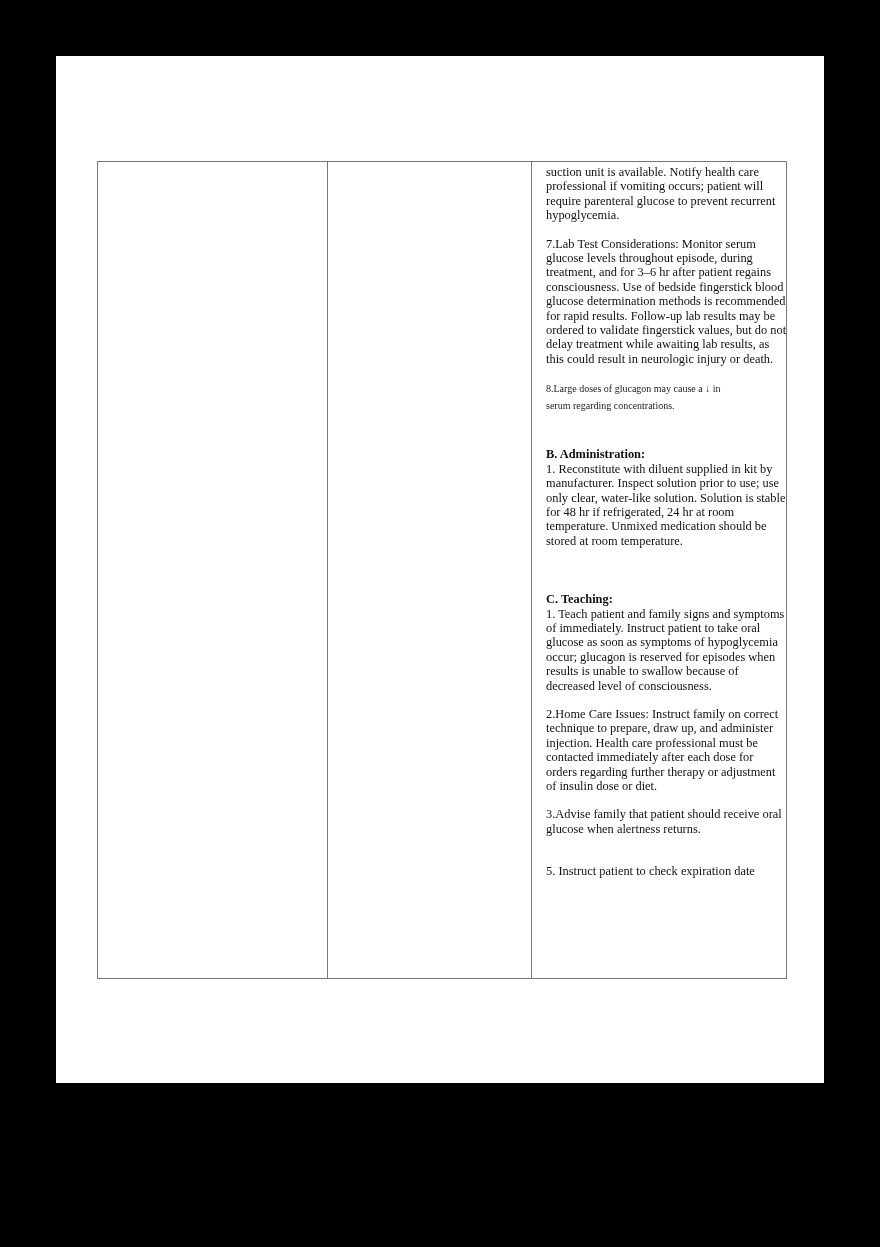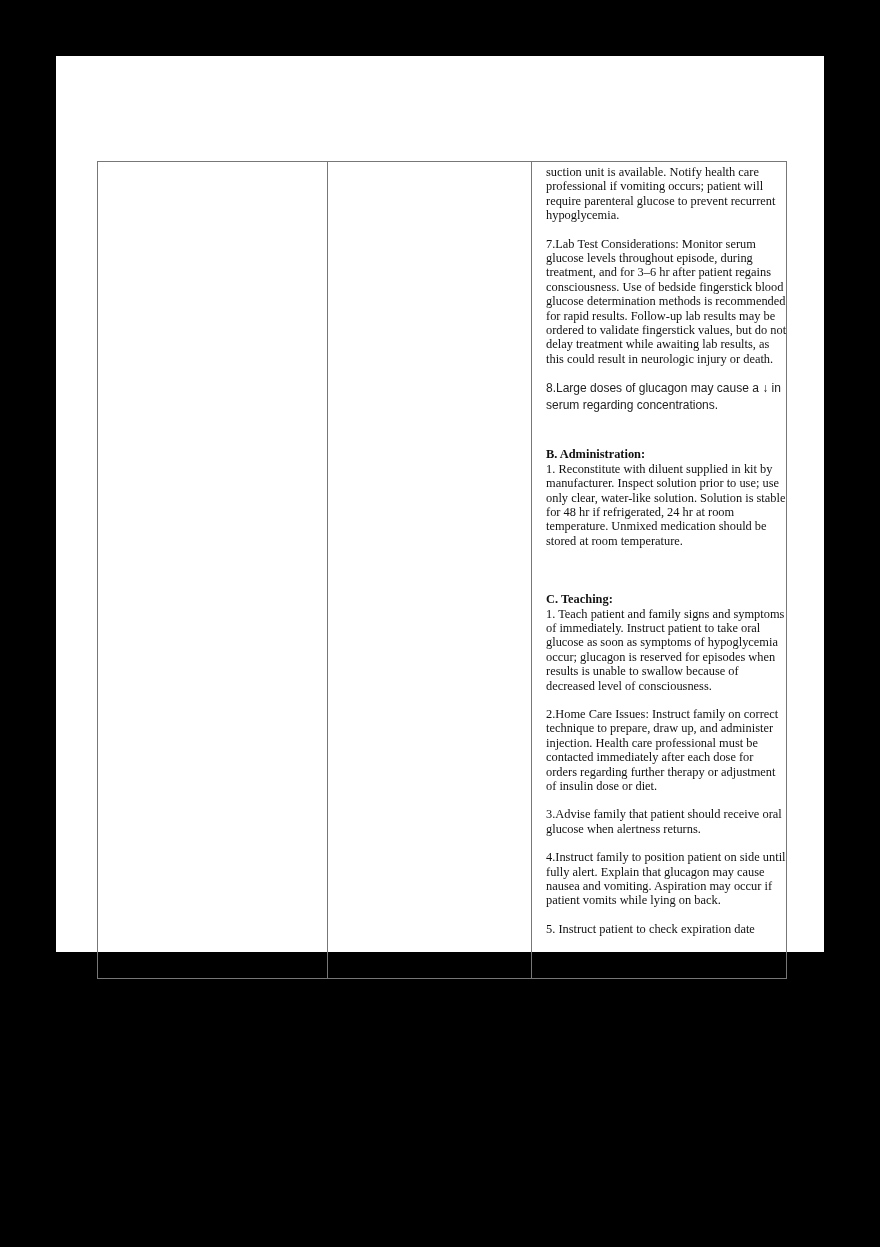--- a/index.html
+++ b/index.html
@@ -1,25 +1,25 @@
 <!DOCTYPE html>
 <html><head>
 <meta charset="utf-8">
 <style>
   html, body { margin:0; padding:0; }
   body { width:880px; height:1247px; background:#000; position:relative; overflow:hidden; }
-  .page { position:absolute; left:56px; top:56px; width:768px; height:896px; background:#fff; }
+  .page { position:absolute; left:56px; top:56px; width:768px; height:1027px; background:#fff; }
   .tbl { position:absolute; left:41px; top:105px; width:690px; height:818px;
          border:1px solid #777; box-sizing:border-box; }
   .col-div { position:absolute; top:0; bottom:0; width:1px; background:#777; }
   .col3 { position:absolute; left:448px; top:3px; width:242px;
           font-family:"Liberation Serif", serif; font-size:12.4px; line-height:14.4px; color:#111; }
   .col3 p { margin:0; white-space:normal; }
   .gap { height:14px; }
-  .sans { font-family:Liberation Sans, sans-serif; font-size:12px; line-height:17px; color:#222; }
+  .sans { font-family:Liberation Serif, serif; font-size:10px; line-height:17px; color:#222; }
   .hd { font-weight:bold; }
   .ln { display:block; white-space:nowrap; }
 </style>
 </head>
 <body>
 
 <div class="page">
   <div class="tbl">
     <div class="col-div" style="left:229px"></div>
     <div class="col-div" style="left:433px"></div>
@@ -77,25 +77,19 @@
         <span class="ln">contacted immediately after each dose for</span>
         <span class="ln">orders regarding further therapy or adjustment</span>
         <span class="ln">of insulin dose or diet.</span>
       </p>
       <div class="gap"></div>
       <p>
         <span class="ln">3.Advise family that patient should receive oral</span>
         <span class="ln">glucose when alertness returns.</span>
       </p>
       <div class="gap"></div>
-      <p>
-        <span class="ln">4.Instruct family to position patient on side until</span>
-        <span class="ln">fully alert. Explain that glucagon may cause</span>
-        <span class="ln">nausea and vomiting. Aspiration may occur if</span>
-        <span class="ln">patient vomits while lying on back.</span>
-      </p>
       <div class="gap"></div>
       <p>
         <span class="ln">5. Instruct patient to check expiration date</span>
       </p>
     </div>
   </div>
 </div>
 
 </body></html>

